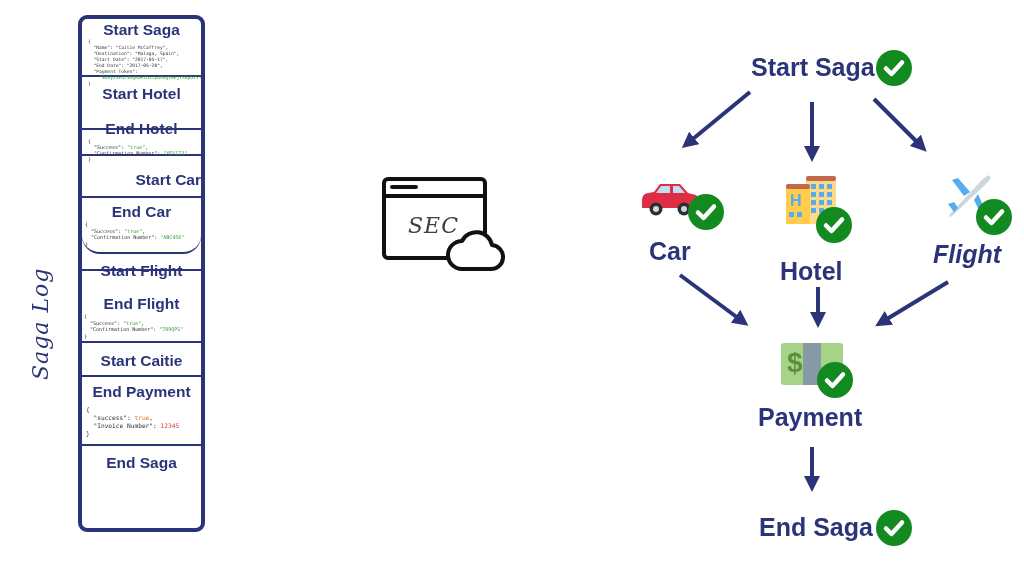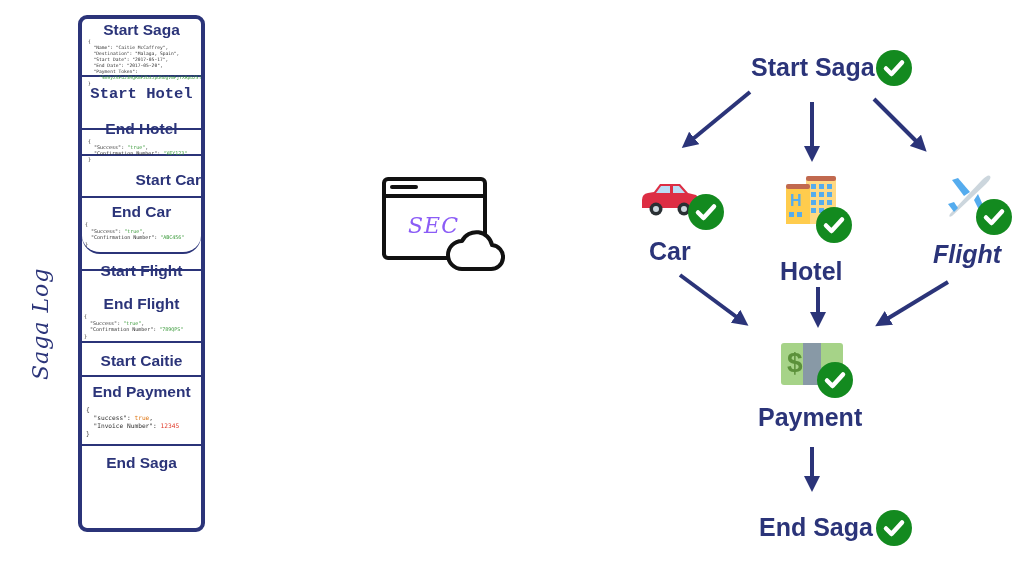--- a/index.html
+++ b/index.html
@@ -59,21 +59,21 @@
     <div class="log-json"><span>{</span>
 <span>  "Name": "Caitie McCaffrey",</span>
 <span>  "Destination": "Malaga, Spain",</span>
 <span>  "Start Date": "2017-05-17",</span>
 <span>  "End Date": "2017-05-20",</span>
 <span>  "Payment Token":</span>
 <span class="str">    "Sm9yZGFuJ3MgRmF2b3JpdGUgVmFjYXRpb25TcG90"</span>
 <span>}</span></div>
   </div>
 
-  <div class="log-row" style="top:58px;height:53px;font-family:Liberation Mono, monospace;">
+  <div class="log-row" style="top:58px;height:53px;">
     <span class="log-title" style="margin-top:8px;">Start Hotel</span>
   </div>
 
   <div class="log-row" style="top:93px;height:44px;">
     <span class="log-title" style="margin-top:8px;">End Hotel</span>
     <div class="log-json" style="font-size:5px;line-height:6px;"><span>{</span>
   <span>"Success"</span>: <span class="str">"true"</span>,
   <span>"Confirmation Number"</span>: <span class="str">"XEY123"</span>
 <span>}</span></div>
   </div>
@@ -119,21 +119,21 @@
   </div>
 </div>
 
 <div class="sec-icon">
   <svg width="126" height="100" viewBox="0 0 126 100">
     <rect x="4" y="4" width="101" height="79" rx="4" fill="#fff" stroke="#111" stroke-width="4"></rect>
     <line x1="4" y1="21" x2="105" y2="21" stroke="#111" stroke-width="4"></line>
     <line x1="12" y1="12" x2="36" y2="12" stroke="#111" stroke-width="4" stroke-linecap="round"></line>
     <path d="M82 94 h28 a12 12 0 0 0 2 -24 a16 16 0 0 0 -30 -4 a13 13 0 0 0 0 28 z" fill="#fff" stroke="#111" stroke-width="4" stroke-linejoin="round"></path>
   </svg>
-  <span style="position:absolute;left:28px;top:38px;font-family:'DejaVu Serif',serif;font-style:italic;font-size:22px;color:#8b5cf6;letter-spacing:1px;">SEC</span>
+  <span style="position:absolute;left:28px;top:38px;font-family:'DejaVu Serif',serif;font-style:italic;font-size:22px;color:#404040;letter-spacing:1px;">SEC</span>
 </div>
 
 <svg class="arrows" viewBox="0 0 1024 576">
   <defs>
     <marker id="ah" markerWidth="4" markerHeight="4" refX="2" refY="2" orient="auto" markerUnits="strokeWidth">
       <path d="M0,0 L4,2 L0,4 z" fill="#2b3479"></path>
     </marker>
   </defs>
   <g stroke="#2b3479" stroke-width="4" fill="none" marker-end="url(#ah)">
     <line x1="750" y1="92" x2="688" y2="143"></line>

